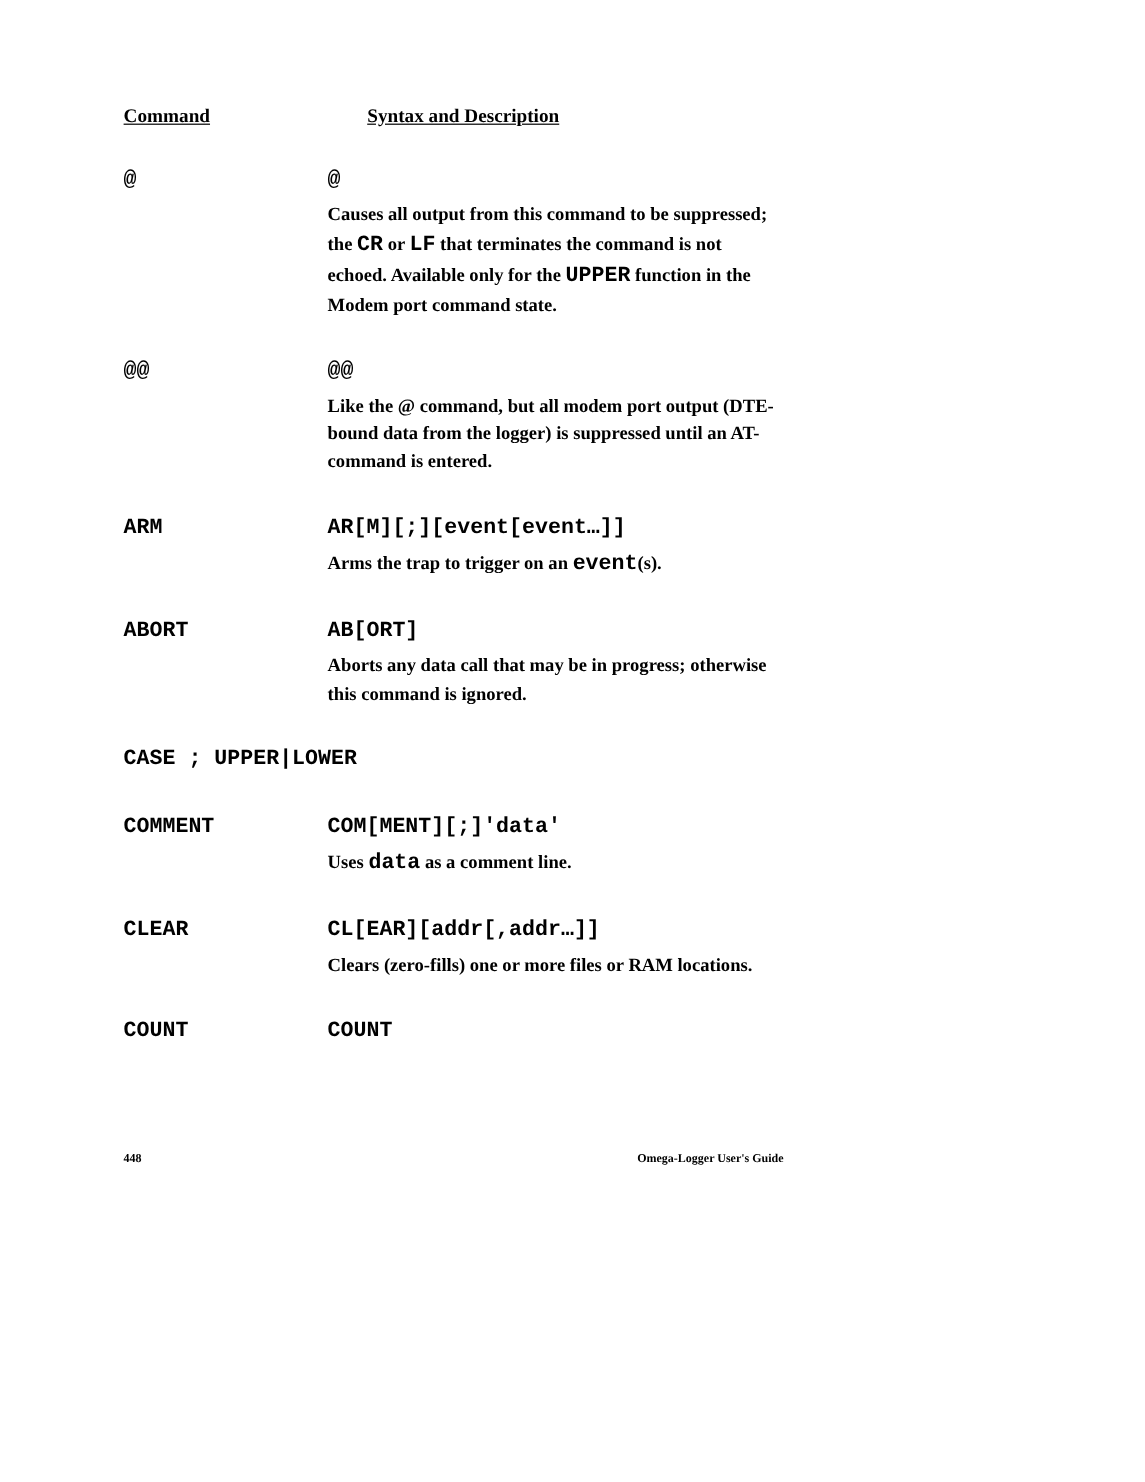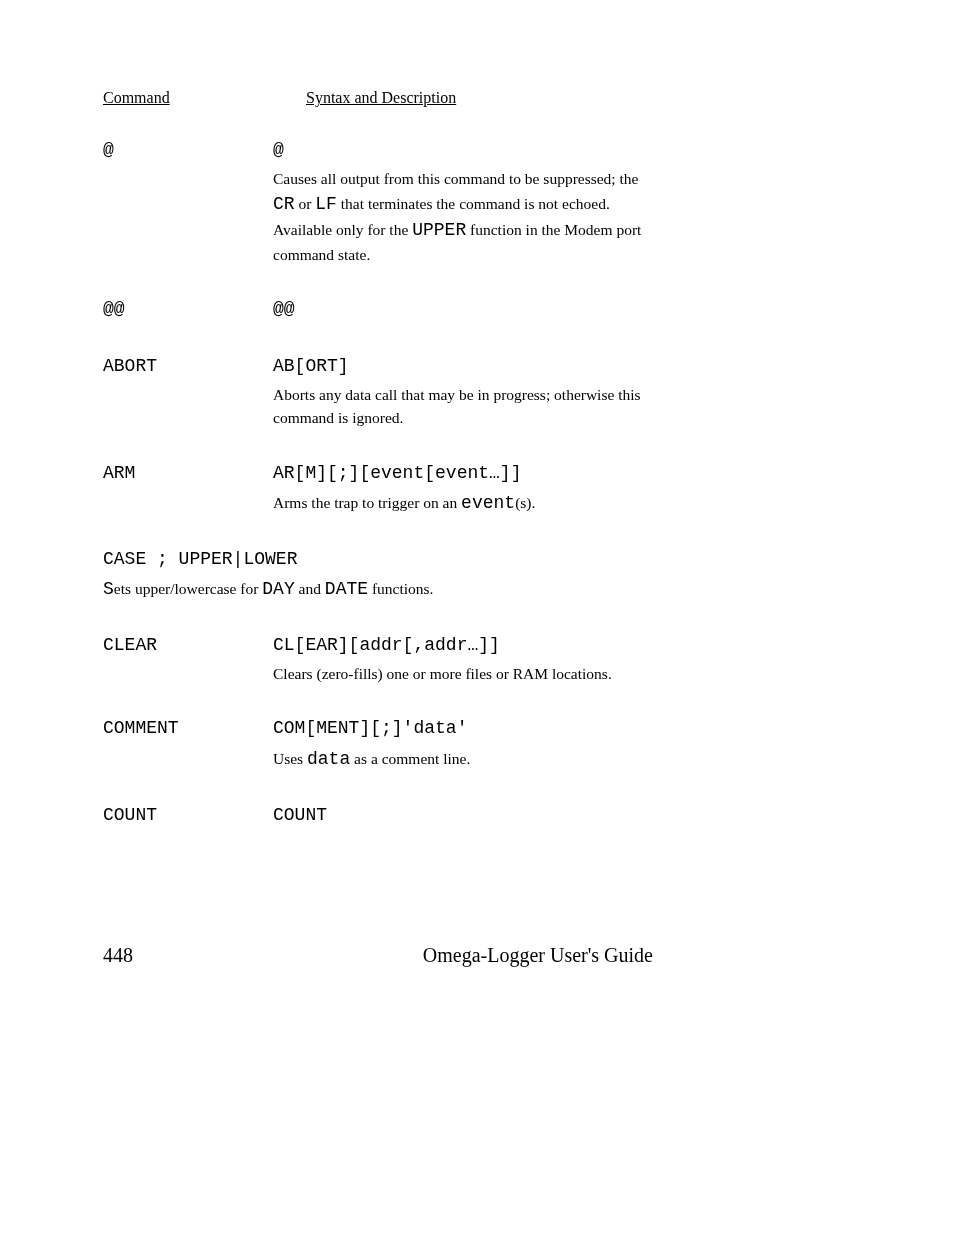--- a/index.html
+++ b/index.html
@@ -6,20 +6,21 @@
     html, body {
       width: 954px;
       font-family: Georgia, 'Times New Roman', serif;
       background: #fff;
       color: #000;
     }
     .page {
       width: 756px;
       padding: 88px 103px 60px 103px;
       position: relative;
+      font-weight: bold;
     }
     .header-row {
       display: flex;
       font-size: 16px;
       line-height: 1.2;
     }
     .col-left {
       width: 170px;
       flex-shrink: 0;
     }
@@ -40,24 +41,24 @@
       margin-top: 30px;
       line-height: 1.45;
     }
     .entry .name {
       width: 170px;
       flex-shrink: 0;
     }
     .entry .body { flex: 1; }
     .desc { margin-top: 4px; }
     .footline {
-      margin-top: 116px;
+      margin-top: 88px;
       display: flex;
       justify-content: space-between;
-      font-size: 20px;
+      font-size: 10px;
       gap: 24px;
     }
   </style>
 </head>
 <body>
 
 <div class="page">
 
   <div class="header-row">
     <div class="col-left underline">Command</div>
@@ -69,54 +70,54 @@
         <div class="name mono">@</div>
         <div class="body">
           <div class="mono">@</div>
           <div class="desc"><span class="serif">Causes all output from this command to be suppressed; the </span><span class="mono">CR</span><span class="serif"> or </span><span class="mono">LF</span><span class="serif"> that terminates the command is not echoed. Available only for the </span><span class="mono">UPPER</span><span class="serif"> function in the Modem port command state.</span></div>
         </div>
       </div>
       <div class="entry">
         <div class="name mono">@@</div>
         <div class="body">
           <div class="mono">@@</div>
+          <div class="desc"><span class="serif">Like the @ command, but all modem port output (DTE-bound data from the logger) is suppressed until an AT-command is entered.</span></div>
+        </div>
+      </div>
+      <div class="entry">
+        <div class="name mono">ARM</div>
+        <div class="body">
+          <div class="mono">AR[M][;][event[event…]]</div>
+          <div class="desc"><span class="serif">Arms the trap to trigger on an </span><span class="mono">event</span><span class="serif">(s).</span></div>
         </div>
       </div>
       <div class="entry">
         <div class="name mono">ABORT</div>
         <div class="body">
           <div class="mono">AB[ORT]</div>
           <div class="desc"><span class="serif">Aborts any data call that may be in progress; otherwise this command is ignored.</span></div>
         </div>
       </div>
       <div class="entry">
-        <div class="name mono">ARM</div>
         <div class="body">
-          <div class="mono">AR[M][;][event[event…]]</div>
-          <div class="desc"><span class="serif">Arms the trap to trigger on an </span><span class="mono">event</span><span class="serif">(s).</span></div>
+          <div class="mono">CASE ; UPPER|LOWER</div>
         </div>
       </div>
       <div class="entry">
+        <div class="name mono">COMMENT</div>
         <div class="body">
-          <div class="mono">CASE ; UPPER|LOWER</div>
-          <div class="desc"><span class="mono">S</span><span class="serif">ets upper/lowercase for </span><span class="mono">DAY</span><span class="serif"> and </span><span class="mono">DATE</span><span class="serif"> functions.</span></div>
+          <div class="mono">COM[MENT][;]'data'</div>
+          <div class="desc"><span class="serif">Uses </span><span class="mono">data</span><span class="serif"> as a comment line.</span></div>
         </div>
       </div>
       <div class="entry">
         <div class="name mono">CLEAR</div>
         <div class="body">
           <div class="mono">CL[EAR][addr[,addr…]]</div>
           <div class="desc"><span class="serif">Clears (zero-fills) one or more files or RAM locations.</span></div>
-        </div>
-      </div>
-      <div class="entry">
-        <div class="name mono">COMMENT</div>
-        <div class="body">
-          <div class="mono">COM[MENT][;]'data'</div>
-          <div class="desc"><span class="serif">Uses </span><span class="mono">data</span><span class="serif"> as a comment line.</span></div>
         </div>
       </div>
       <div class="entry">
         <div class="name mono">COUNT</div>
         <div class="body">
           <div class="mono">COUNT</div>
         </div>
       </div>
     </div>
 

